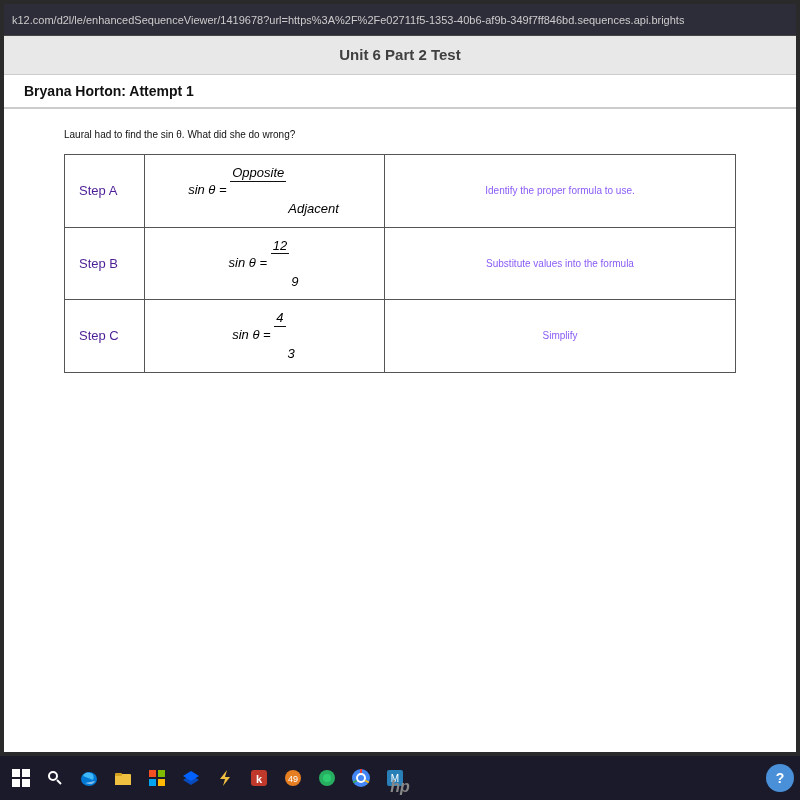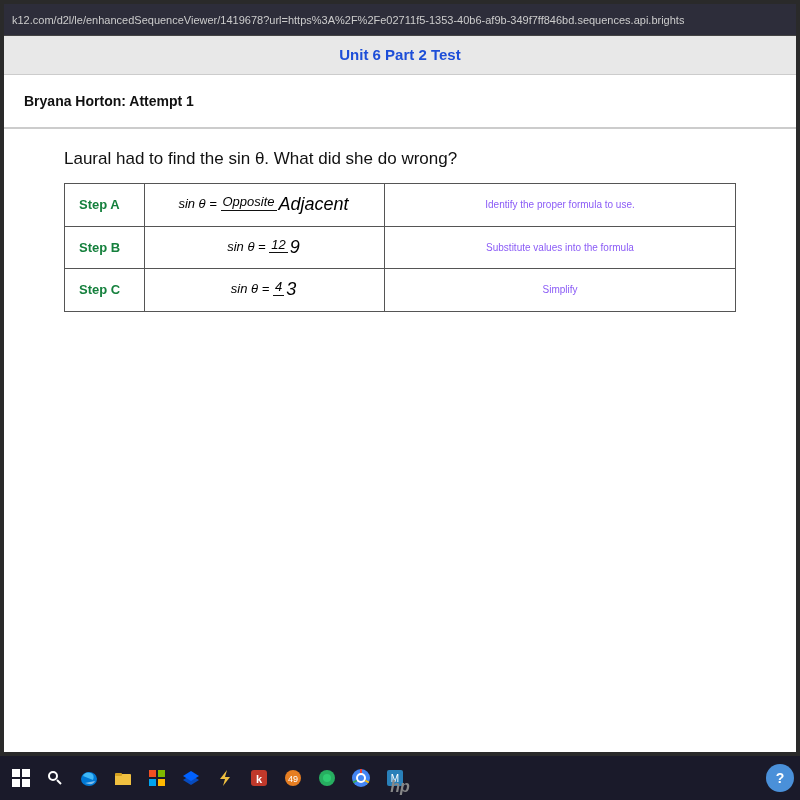--- a/index.html
+++ b/index.html
@@ -35,48 +35,48 @@
     .page-header {
       background: #e8e8e8;
       border-bottom: 1px solid #ccc;
       padding: 10px 0;
       text-align: center;
     }
 
     .page-title {
       font-size: 15px;
       font-weight: bold;
-      color: #1d4ed8;
+      color: #404040;
     }
 
     
     .student-bar {
       background: #fff;
       border-bottom: 2px solid #ccc;
-      padding: 18px 20px;
+      padding: 8px 20px;
       display: flex;
       align-items: center;
     }
 
     .student-name {
       font-size: 14px;
       font-weight: bold;
       color: #111;
     }
 
     
     .content {
       flex: 1;
       background: #fff;
       padding: 20px 60px;
       overflow: hidden;
     }
 
     .question-text {
-      font-size: 17px;
+      font-size: 10px;
       color: #111;
       margin-bottom: 14px;
     }
 
     
     .diagram-container {
       display: flex;
       justify-content: center;
       margin-bottom: 18px;
     }
@@ -94,22 +94,22 @@
       font-size: 13px;
     }
 
     .steps-table td {
       border: 1px solid #555;
       padding: 10px 14px;
       vertical-align: middle;
     }
 
     .step-label {
-      font-weight: bold;
-      color: #15803d;
+      font-weight: normal;
+      color: #4c1d95;
       width: 80px;
       text-align: left;
     }
 
     .step-formula {
       text-align: center;
       width: 240px;
     }
 
     .step-description {
@@ -132,21 +132,22 @@
     }
 
     .fraction .num {
       border-bottom: 1px solid #111;
       padding: 0 2px;
       font-size: 13px;
     }
 
     .fraction .den {
       padding: 0 2px;
-      font-size: 18px;
+      font-size: 13px;
+      margin-top: 36px;
     }
 
     
     .answer-line {
       font-size: 13px;
       color: #111;
       margin-top: 8px;
       display: flex;
       align-items: center;
       gap: 4px;

